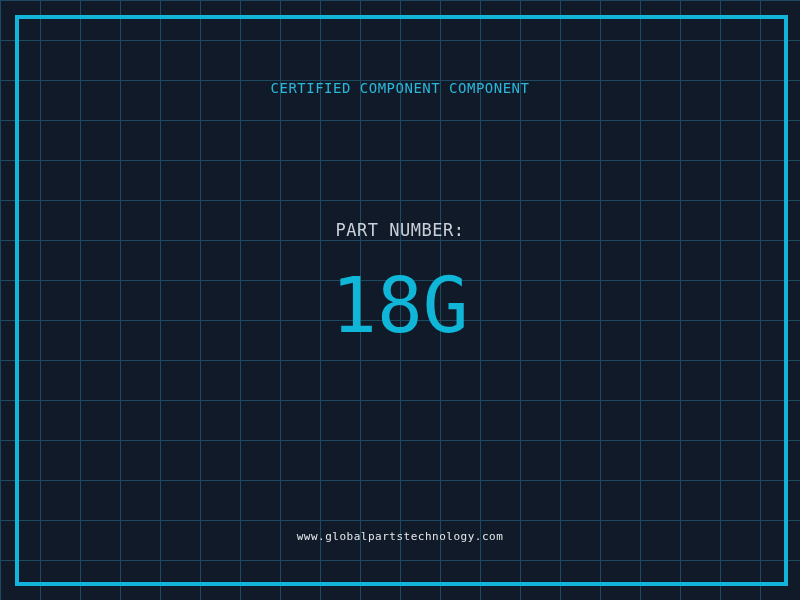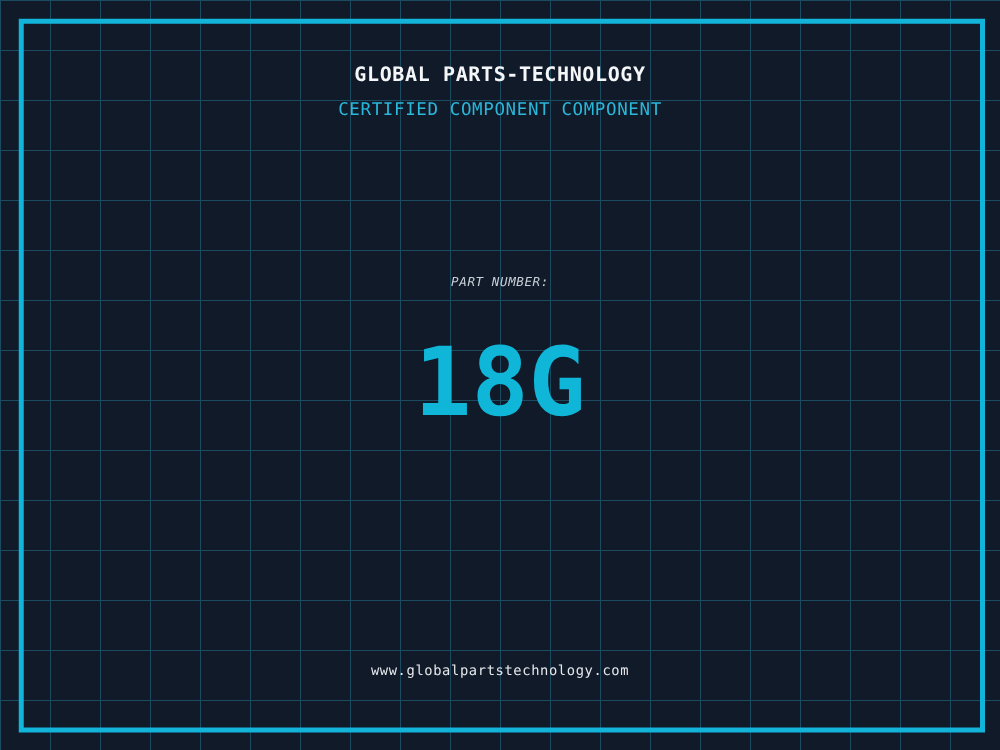--- a/index.html
+++ b/index.html
@@ -45,45 +45,43 @@
     color: #f4f6f8;
   }
   .subtitle {
     top: 81px;
     font-size: 14px;
     letter-spacing: 0.5px;
     color: #2ab7da;
   }
   .part-label {
     top: 222px;
-    font-size: 10px;
+    font-size: 17px;
     letter-spacing: 0.5px;
     color: #c9d0d9;
-    font-style: italic;
   }
   .part-number {
     top: 268px;
     font-size: 76px;
-    font-weight: bold;
+    font-weight: normal;
     color: #0fb6d8;
   }
   .site-url {
     top: 531px;
     font-size: 11px;
     letter-spacing: 0.5px;
     color: #e4e8ec;
   }
 </style>
 </head>
 <body>
 
 <div class="stage">
   <div class="frame"></div>
 
-  <div class="centered-line title">GLOBAL PARTS-TECHNOLOGY</div>
 
   <div class="centered-line subtitle">CERTIFIED COMPONENT COMPONENT</div>
 
   <div class="centered-line part-label">PART NUMBER:</div>
 
   <div class="centered-line part-number">18G</div>
 
   <div class="centered-line site-url">www.globalpartstechnology.com</div>
 </div>
 

